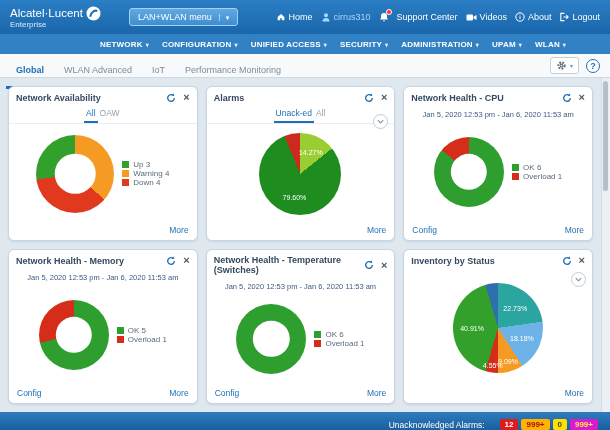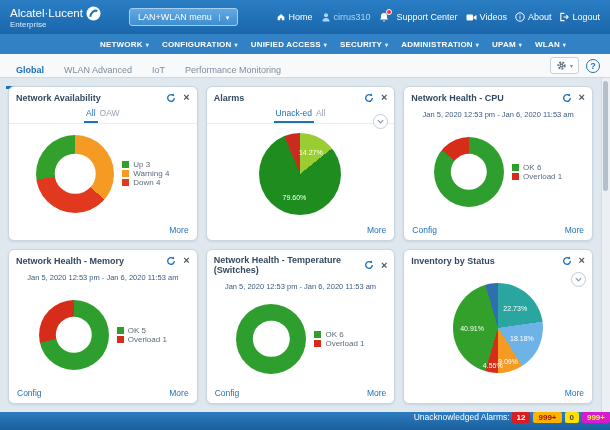--- a/index.html
+++ b/index.html
@@ -52,21 +52,21 @@
   .slice-label{position:absolute;transform:translate(-50%,-50%);font-size:7px;color:#fff;white-space:nowrap}
   .legend{display:flex;flex-direction:column;gap:0;font-size:8px;color:#5a6b7a}
   .legend-item{display:flex;align-items:center;gap:4px}
   .swatch{width:7px;height:7px;display:inline-block;flex:none}
   .card-links{display:flex;justify-content:space-between;align-items:center;padding:2px 8px 5px;font-size:8.5px}
   .card-links.right{justify-content:flex-end}
   .link{color:#1d70b7;cursor:pointer}
   .collapse-btn{position:absolute;right:6px;top:27px;width:15px;height:15px;border:1px solid #c4ccd4;border-radius:50%;background:#fff;display:flex;align-items:center;justify-content:center;padding:0}
 
   
-  .bottombar{position:absolute;left:0;right:0;bottom:0;height:18px;background:linear-gradient(#2e7cbf,#1a5f9e);display:flex;align-items:flex-start;justify-content:flex-end;gap:2px;padding:0 0;color:#fff;font-size:8.5px}
+  .bottombar{position:absolute;left:0;right:0;bottom:0;height:18px;background:linear-gradient(#2e7cbf,#1a5f9e);display:flex;align-items:flex-end;justify-content:flex-end;gap:15px;padding:0 12px;color:#fff;font-size:8.5px}
   .badges{display:flex;gap:3px}
   .badge{font-size:8px;font-weight:bold;padding:1px 5px;border-radius:2px;min-width:14px;text-align:center}
 
   
   .scrollbar{position:absolute;right:0;top:78px;bottom:18px;width:9px;background:#eceff3;border-left:1px solid #d5dbe1}
   .scroll-thumb{position:absolute;top:3px;left:1px;width:5px;height:110px;background:#b5bfc9;border-radius:3px}
 </style>
 </head>
 <body>
 

